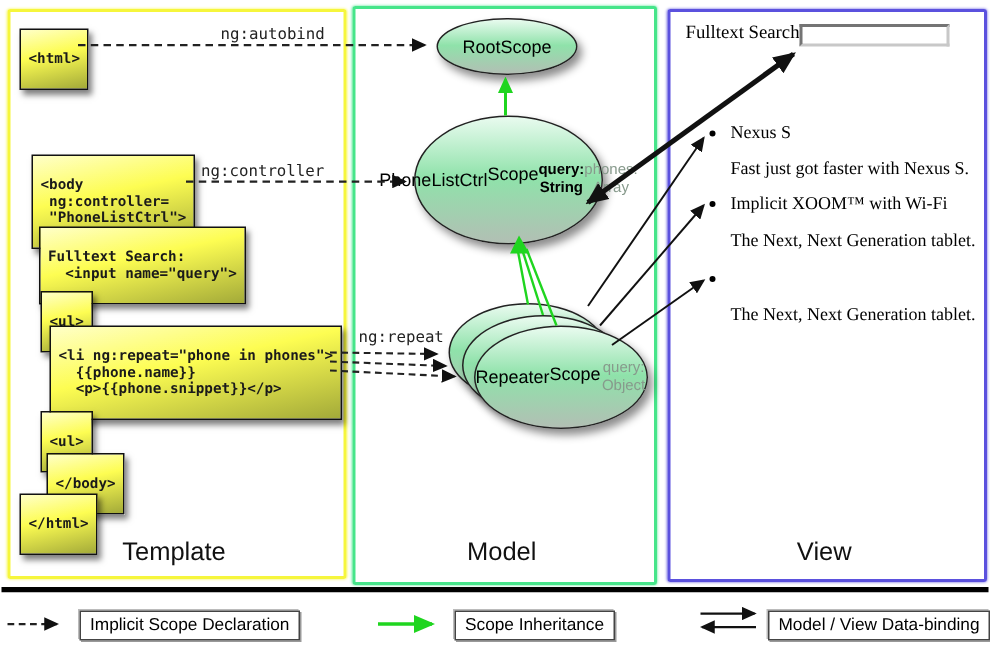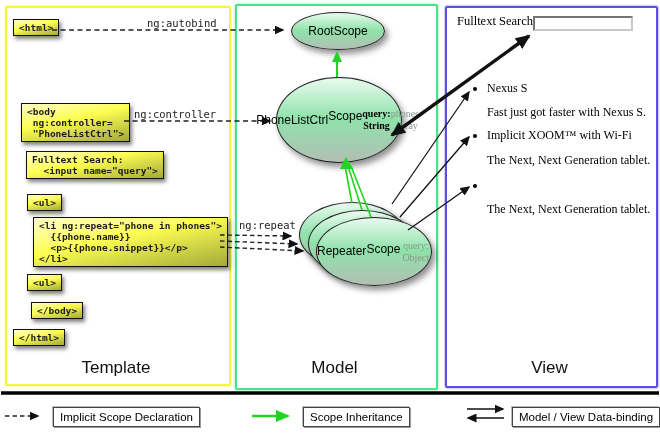--- a/index.html
+++ b/index.html
@@ -5,35 +5,35 @@
   html,body{margin:0;padding:0;background:#fff;}
   .stage{position:relative;width:660px;height:435px;background:#fff;overflow:hidden;
          font-family:"Liberation Sans",sans-serif;}
   .panel{position:absolute;border-radius:2px;background:transparent;}
   .panel-template{left:5px;top:6px;width:222px;height:376px;border:2px solid var(--template-border);box-shadow:0 0 2px var(--template-border);}
   .panel-model{left:235px;top:4px;width:199px;height:382px;border:2px solid var(--model-border);box-shadow:0 0 2px var(--model-border);}
   .panel-view{left:445px;top:6px;width:209px;height:378px;border:2px solid var(--view-border);box-shadow:0 0 2px var(--view-border);}
 
   .codebox{position:absolute;background:linear-gradient(168deg,#ffffc8 0%,var(--code-box-yellow) 42%,#a3aa39 100%);
            border:1.5px solid #111;box-shadow:2px 3px 4px rgba(0,0,0,.5);
-           padding:2px 5px;z-index:3;}
+           padding:14px 5px;z-index:3;}
   .cl{font-family:"DejaVu Sans Mono","Liberation Mono",monospace;font-size:9.5px;line-height:11px;
       color:#1a1a1a;white-space:pre;font-weight:bold;}
   .cl.bold{font-weight:bold;}
 
   .anno{position:absolute;font-family:"DejaVu Sans Mono","Liberation Mono",monospace;
         font-size:10.5px;color:#222;z-index:4;white-space:pre;text-align:right;}
 
   .scope{position:absolute;border:1.5px solid #222;border-radius:50%;
          background:linear-gradient(180deg,#e9fbef 0%,var(--scope-green) 48%,#b2bfb4 100%);
          box-shadow:3px 4px 6px rgba(0,0,0,.45);
          display:flex;flex-direction:row;align-items:center;justify-content:center;
          z-index:2;text-align:center;}
   .scope-title{font-size:12px;line-height:13px;color:#000;}
-  .scope-prop{font-family:Liberation Serif, serif;font-size:10px;line-height:12px;}
+  .scope-prop{font-family:Liberation Sans, sans-serif;font-size:10px;line-height:12px;}
   .prop-bold{font-weight:bold;color:#000;}
   .prop-gray{color:var(--prop-gray);}
 
   .view-text{position:absolute;font-family:"Liberation Serif","DejaVu Serif",serif;
              font-size:12px;color:#000;white-space:nowrap;z-index:3;}
   .view-search-label{font-size:12.5px;}
   .bullet{position:absolute;width:4px;height:4px;border-radius:50%;background:#000;z-index:3;}
   .search-input{position:absolute;left:533px;top:16px;width:92px;height:11px;
                 border:2px inset #c8c8c8;background:#fff;z-index:3;
                 font-family:"Liberation Serif",serif;font-size:11px;padding:0 2px;}
@@ -71,21 +71,20 @@
   </div>
 
   <div class="codebox" style="left:27px;top:194px">
     <div class="cl bold">&lt;ul&gt;</div>
   </div>
 
   <div class="codebox" style="left:33px;top:217px">
     <div class="cl">&lt;li ng:repeat="phone in phones"&gt;</div>
     <div class="cl">  {{phone.name}}</div>
     <div class="cl">  &lt;p&gt;{{phone.snippet}}&lt;/p&gt;</div>
-    <div class="cl">&lt;/li&gt;</div>
   </div>
 
   <div class="codebox" style="left:27px;top:274px">
     <div class="cl bold">&lt;ul&gt;</div>
   </div>
 
   <div class="codebox" style="left:31px;top:302px">
     <div class="cl bold">&lt;/body&gt;</div>
   </div>
 

